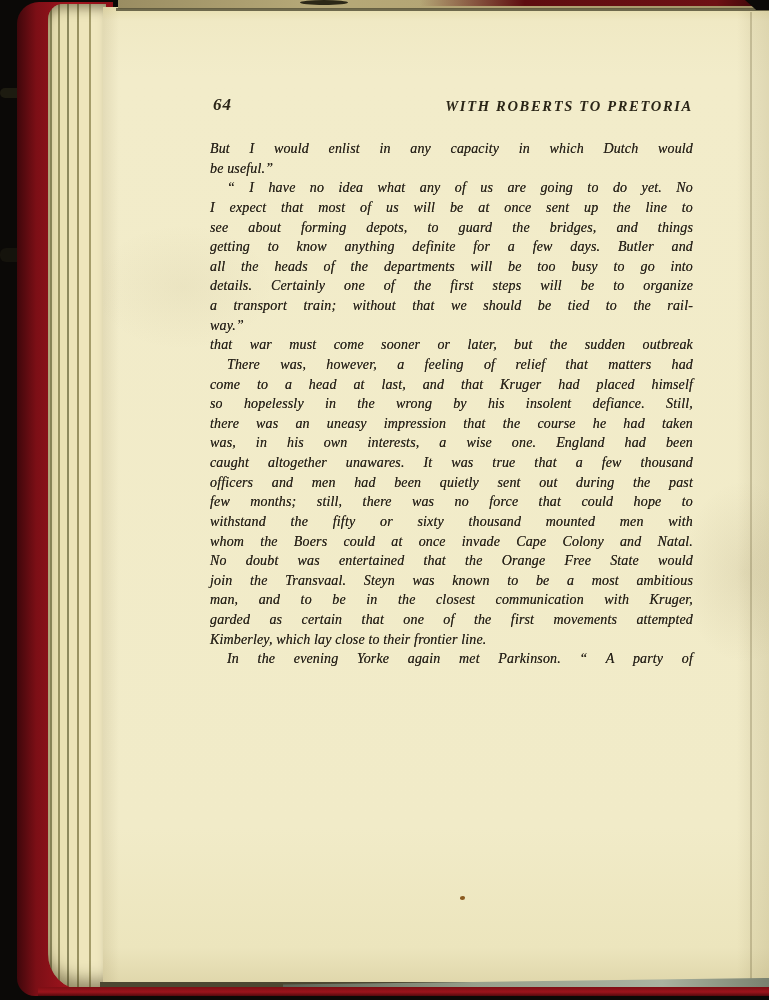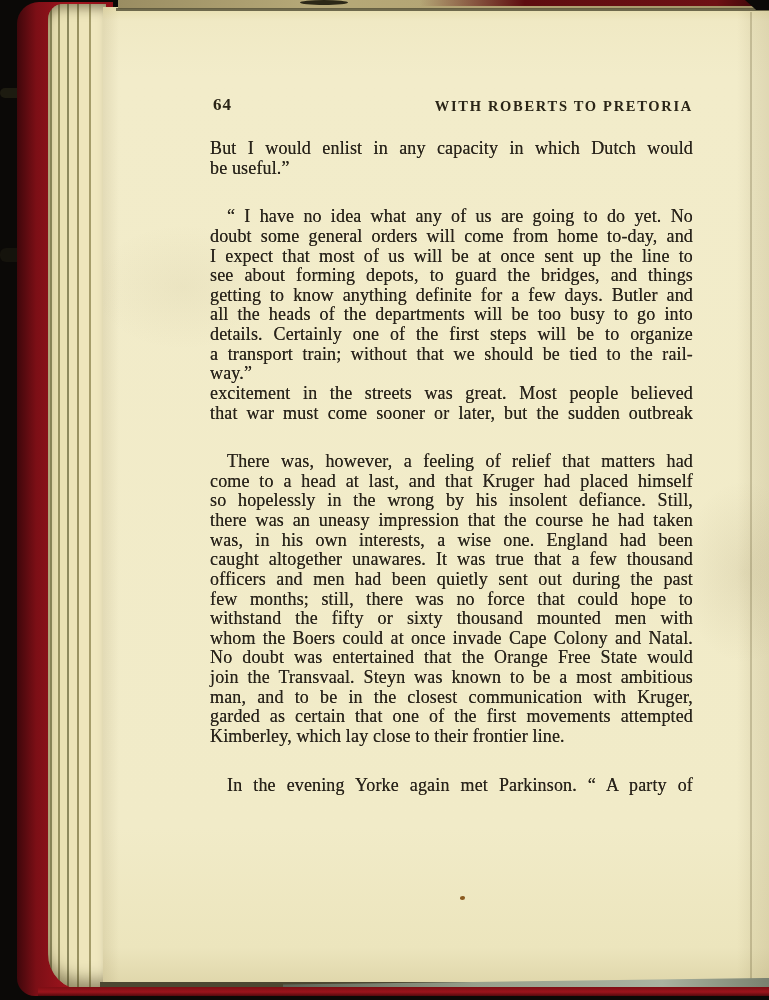--- a/index.html
+++ b/index.html
@@ -39,20 +39,21 @@
 
   
   .page{
     position:absolute;left:103px;top:7px;width:666px;height:978px;
     background:
       radial-gradient(90px 130px at 641px 565px, rgba(110,90,45,0.10), transparent 70%),
       radial-gradient(130px 90px at 80px 280px, rgba(110,90,45,0.05), transparent 70%),
       linear-gradient(90deg, rgba(120,100,50,0.12) 0, rgba(120,100,50,0) 16px),
       linear-gradient(90deg, transparent 0 634px, rgba(125,110,60,0.10) 650px, rgba(125,110,60,0.16) 100%),
       linear-gradient(180deg,#e7deaf 0,#f0e9c4 14px,#f2ecca 70px,#f1ebc8 820px,#ece5bd 940px,#dfd6aa 978px);
+    font-style: italic;
   }
   
   .crease{position:absolute;left:647px;top:5px;width:2px;height:972px;background:rgba(105,95,55,.28);}
 
   
   .top-tan{position:absolute;left:118px;top:0;width:651px;height:9px;
     background:linear-gradient(90deg,#9a8d62,#b6a978 30%,#b3a473 62%,#a09266);}
   .top-maroon{position:absolute;left:420px;top:0;width:349px;height:6px;
     background:linear-gradient(90deg,rgba(94,13,16,0),#5e0d10 30%,#6e1014 85%,#300507);}
   .top-darkline{position:absolute;left:116px;top:8px;width:653px;height:3px;background:#585339;opacity:.85;}
@@ -70,27 +71,27 @@
   .folio{
     position:absolute;left:110px;top:88px;
     font-size:17px;font-weight:bold;letter-spacing:1px;color:#2a2517;
   }
   .running-title{
     position:absolute;left:107px;top:91px;width:483px;text-align:right;
     font-size:14.5px;font-weight:bold;letter-spacing:1.7px;color:#2a2517;
   }
   .textblock{
     position:absolute;left:107px;top:132px;width:483px;
-    font-size:18px;line-height:19.62px;color:#28231a;
+    font-size:14px;line-height:19.62px;color:#28231a;
     letter-spacing:.15px;
     text-shadow:0 0 .35px rgba(40,35,26,.8);
   }
   .ln{text-align:justify;text-align-last:justify;}
   .ln.end{text-align-last:auto;}
-  .ln.ind{text-indent:17px;margin-top:29px;}
+  .ln.ind{text-indent:17px;}
 
   .speck{position:absolute;left:357px;top:889px;width:5px;height:4px;
     background:#8a5a20;border-radius:60% 40% 55% 45%;}
 </style>
 </head>
 <body>
 
 <div class="scene">
 
   <div class="bg-streak1"></div>
@@ -102,29 +103,27 @@
   <div class="page">
     <div class="crease"></div>
 
     <div class="folio">64</div>
     <div class="running-title">WITH ROBERTS TO PRETORIA</div>
 
     <div class="textblock">
       <div class="ln">But I would enlist in any capacity in which Dutch would</div>
       <div class="ln end">be useful.”</div>
       <div class="ln ind">“ I have no idea what any of us are going to do yet.  No</div>
-      <div class="ln">doubt some general orders will come from home to-day, and</div>
       <div class="ln">I expect that most of us will be at once sent up the line to</div>
       <div class="ln">see about forming depots, to guard the bridges, and things</div>
       <div class="ln">getting to know anything definite for a few days.  Butler and</div>
       <div class="ln">all the heads of the departments will be too busy to go into</div>
       <div class="ln">details.  Certainly one of the first steps will be to organize</div>
       <div class="ln">a transport train; without that we should be tied to the rail-</div>
       <div class="ln end">way.”</div>
-      <div class="ln">excitement in the streets was great.  Most people believed</div>
       <div class="ln">that war must come sooner or later, but the sudden outbreak</div>
       <div class="ln ind">There was, however, a feeling of relief that matters had</div>
       <div class="ln">come to a head at last, and that Kruger had placed himself</div>
       <div class="ln">so hopelessly in the wrong by his insolent defiance.  Still,</div>
       <div class="ln">there was an uneasy impression that the course he had taken</div>
       <div class="ln">was, in his own interests, a wise one.  England had been</div>
       <div class="ln">caught altogether unawares.  It was true that a few thousand</div>
       <div class="ln">officers and men had been quietly sent out during the past</div>
       <div class="ln">few months; still, there was no force that could hope to</div>
       <div class="ln">withstand the fifty or sixty thousand mounted men with</div>

